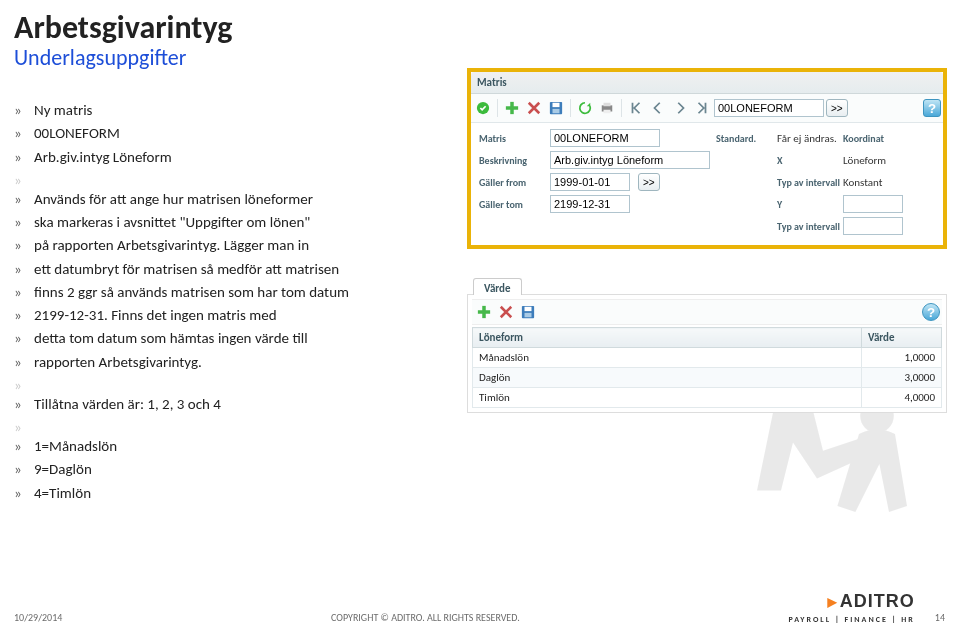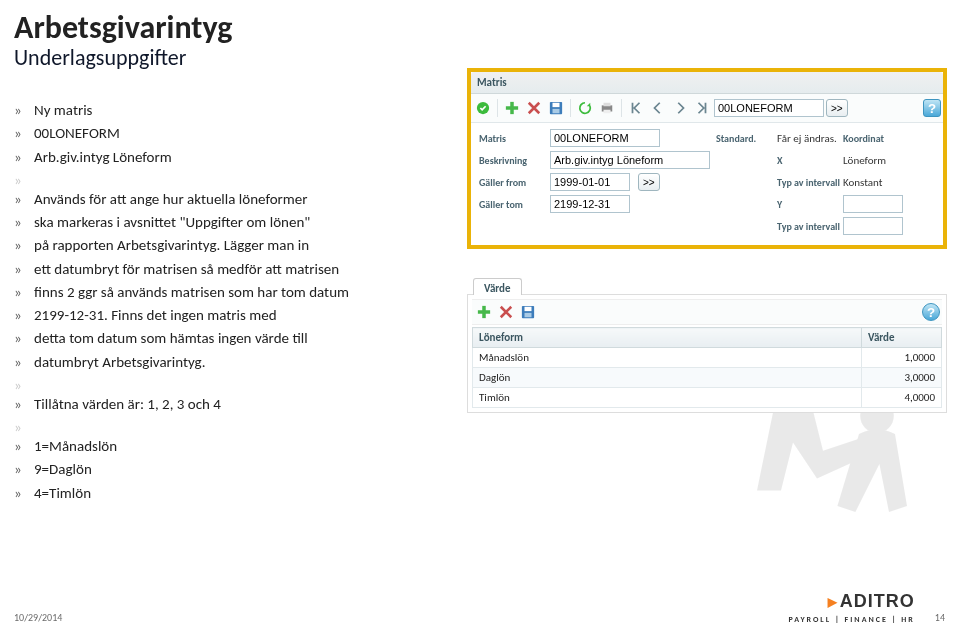--- a/index.html
+++ b/index.html
@@ -1,19 +1,19 @@
 <!DOCTYPE html>
 <html><head>
 <meta charset="utf-8">
 <style>
   * { box-sizing: border-box; margin: 0; padding: 0; }
   body { font-family: Calibri, Arial, sans-serif; width: 959px; height: 630px; position: relative; background: #fff; color: #222; }
   .slide { width: 959px; height: 630px; position: relative; }
   .title { position: absolute; top: 8px; left: 14px; font-size: 32px; font-weight: 700; }
-  .subtitle { position: absolute; top: 44px; left: 14px; font-size: 22px; color: #0f172a; }
+  .subtitle { position: absolute; top: 44px; left: 14px; font-size: 22px; color: #1d4ed8; }
   .bullets { position: absolute; top: 100px; left: 14px; width: 440px; font-size: 15px; line-height: 1.35; }
   .bullets li { list-style: none; position: relative; padding-left: 20px; margin-bottom: 3px; }
   .bullets li::before { content: "»"; position: absolute; left: 0; color: #666; }
   .bullets li.spacer::before { content: "»"; color: #ccc; }
   .bullets li.spacer { height: 16px; }
   .panel { position: absolute; top: 68px; left: 467px; width: 480px; background: #fff; border: 4px solid #eab308; font-size: 11px; }
   .panel-hdr { background: linear-gradient(#f0f0f0,#e5ecee); border-bottom: 1px solid #cfd8da; padding: 4px 6px; font-weight: 700; color: #3b5660; border-top-left-radius: 3px; border-top-right-radius: 3px; }
   .toolbar { display: flex; align-items: center; gap: 2px; padding: 4px 2px; border-bottom: 1px solid #e0e7ea; background: #fafcfc; position: relative; }
   .tb-btn { width: 20px; height: 20px; display: flex; align-items: center; justify-content: center; border: none; background: transparent; cursor: pointer; border-radius: 2px; }
   .tb-input { border: 1px solid #b0c4ce; padding: 1px 3px; font-size: 11px; height: 18px; }
@@ -50,28 +50,28 @@
 <div class="slide">
 
 <div class="title">Arbetsgivarintyg</div>
 <div class="subtitle">Underlagsuppgifter</div>
 
 <ul class="bullets">
   <li>Ny matris</li>
   <li>00LONEFORM</li>
   <li>Arb.giv.intyg Löneform</li>
   <li class="spacer"></li>
-  <li>Används för att ange hur aktuella löneformer</li>
+  <li>Används för att ange hur matrisen löneformer</li>
   <li>ska markeras i avsnittet "Uppgifter om lönen"</li>
   <li>på rapporten Arbetsgivarintyg. Lägger man in</li>
   <li>ett datumbryt för matrisen så medför att matrisen</li>
   <li>finns 2 ggr så används matrisen som har tom datum</li>
   <li>2199-12-31. Finns det ingen matris med</li>
   <li>detta tom datum som hämtas ingen värde till</li>
-  <li>datumbryt Arbetsgivarintyg.</li>
+  <li>rapporten Arbetsgivarintyg.</li>
   <li class="spacer"></li>
   <li>Tillåtna värden är: 1, 2, 3 och 4</li>
   <li class="spacer"></li>
   <li>1=Månadslön</li>
   <li>9=Daglön</li>
   <li>4=Timlön</li>
 </ul>
 
 <div class="panel">
   <div class="panel-hdr">Matris</div>
@@ -235,20 +235,21 @@
           <circle cx="70" cy="30" r="14"></circle>
           <path d="M55 44 q15 -8 30 0 l10 40 l30 -10 l5 15 l-40 18 l-20 -30 l-10 40 h-20 z"></path>
           <circle cx="140" cy="55" r="14"></circle>
           <path d="M125 70 q15 -8 30 0 l10 60 l-15 5 l-8 -40 l-20 40 l-15 -5 z"></path>
         </g>
       </svg>
 </div>
 
 <div class="footer">
   <div>10/29/2014</div>
+  <div>COPYRIGHT © ADITRO. ALL RIGHTS RESERVED.</div>
   <div style="display:flex;align-items:flex-end;gap:20px">
     <div class="logo">
       <div class="logo-top">
         <span class="barrow">▶</span>
         <span class="logo-txt">ADITRO</span>
       </div>
       <div class="logo-tag">PAYROLL | FINANCE | HR</div>
     </div>
     <div>14</div>
   </div>

